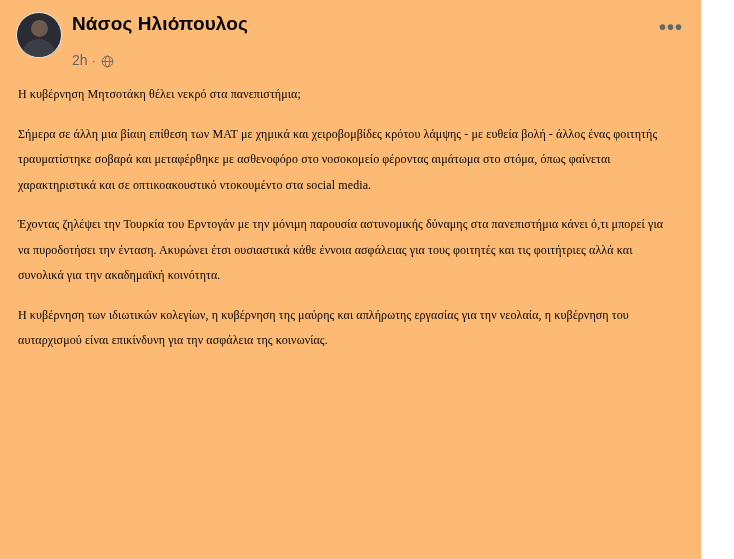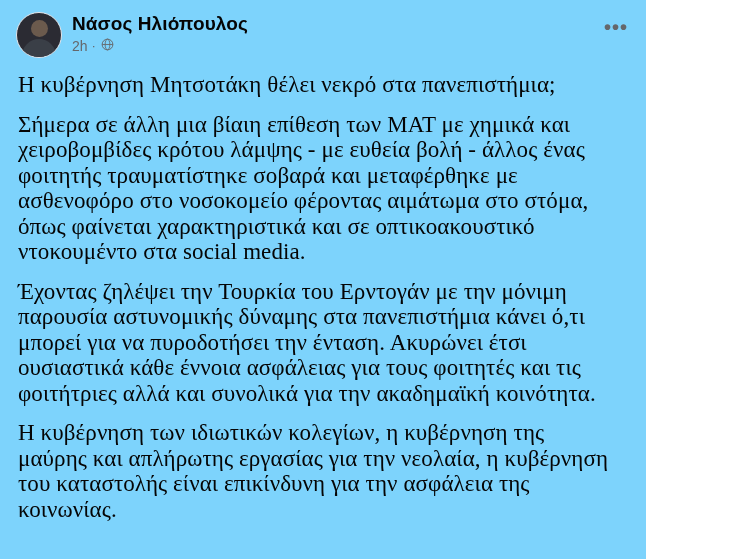--- a/index.html
+++ b/index.html
@@ -8,25 +8,25 @@
     background: #ffffff;
   }
   body {
     width: 734px;
     height: 559px;
     font-family: "Liberation Sans", sans-serif;
     color: #050505;
     overflow: hidden;
   }
   .post {
-    width: 646px;
+    width: 701px;
     height: 559px;
     box-sizing: border-box;
     padding: 10px 29px 0 16px;
-    background: #7dd3fc;
+    background: #fdba74;
     position: relative;
   }
   .post-header {
     display: flex;
     align-items: flex-start;
     padding: 2px 0 6px 0;
   }
   .avatar {
     width: 44px;
     height: 44px;
@@ -66,22 +66,22 @@
   }
   .author {
     font-size: 19px;
     font-weight: bold;
     color: #050505;
     line-height: 22px;
     letter-spacing: 0.1px;
   }
   .meta {
     display: flex;
-    align-items: flex-start;
-    margin-top: 3px;
+    align-items: flex-end;
+    margin-top: 17px;
     font-size: 14px;
     color: #65676b;
   }
   .meta .dot {
     margin: 0 4px;
     color: #65676b;
     font-size: 13px;
   }
   .globe-icon {
     display: inline-block;
@@ -100,21 +100,21 @@
     letter-spacing: 1px;
     line-height: 14px;
     cursor: pointer;
     font-weight: bold;
   }
   .post-body {
     padding: 8px 2px 0 2px;
   }
   .post-body p {
     margin: 0 0 14px 0;
-    font-size: 23px;
+    font-size: 12px;
     line-height: 25.5px;
     color: #050505;
     font-family: "Liberation Serif", serif;
     letter-spacing: 0.1px;
   }
   .post-body p:last-child {
     margin-bottom: 0;
   }
 </style>
 </head>
@@ -142,16 +142,16 @@
       </div>
     </div>
   </div>
 
   <div class="menu-dots">•••</div>
 
   <div class="post-body">
     <p>Η κυβέρνηση Μητσοτάκη θέλει νεκρό στα πανεπιστήμια;</p>
     <p>Σήμερα σε άλλη μια βίαιη επίθεση των ΜΑΤ με χημικά και  χειροβομβίδες κρότου λάμψης - με ευθεία βολή - άλλος ένας φοιτητής τραυματίστηκε σοβαρά και μεταφέρθηκε με ασθενοφόρο στο νοσοκομείο φέροντας αιμάτωμα στο στόμα, όπως φαίνεται χαρακτηριστικά και σε οπτικοακουστικό ντοκουμέντο στα social media.</p>
     <p>Έχοντας ζηλέψει την Τουρκία του Ερντογάν με την μόνιμη παρουσία αστυνομικής δύναμης στα πανεπιστήμια κάνει ό,τι μπορεί για να πυροδοτήσει την ένταση. Ακυρώνει έτσι ουσιαστικά κάθε έννοια ασφάλειας για τους φοιτητές και τις φοιτήτριες αλλά και συνολικά για την ακαδημαϊκή κοινότητα.</p>
-    <p>Η κυβέρνηση των ιδιωτικών κολεγίων, η κυβέρνηση της μαύρης και απλήρωτης εργασίας για την νεολαία, η κυβέρνηση του καταστολής είναι επικίνδυνη για την ασφάλεια της κοινωνίας.</p>
+    <p>Η κυβέρνηση των ιδιωτικών κολεγίων, η κυβέρνηση της μαύρης και απλήρωτης εργασίας για την νεολαία, η κυβέρνηση του αυταρχισμού είναι επικίνδυνη για την ασφάλεια της κοινωνίας.</p>
   </div>
 
 </div>
 
 </body></html>

